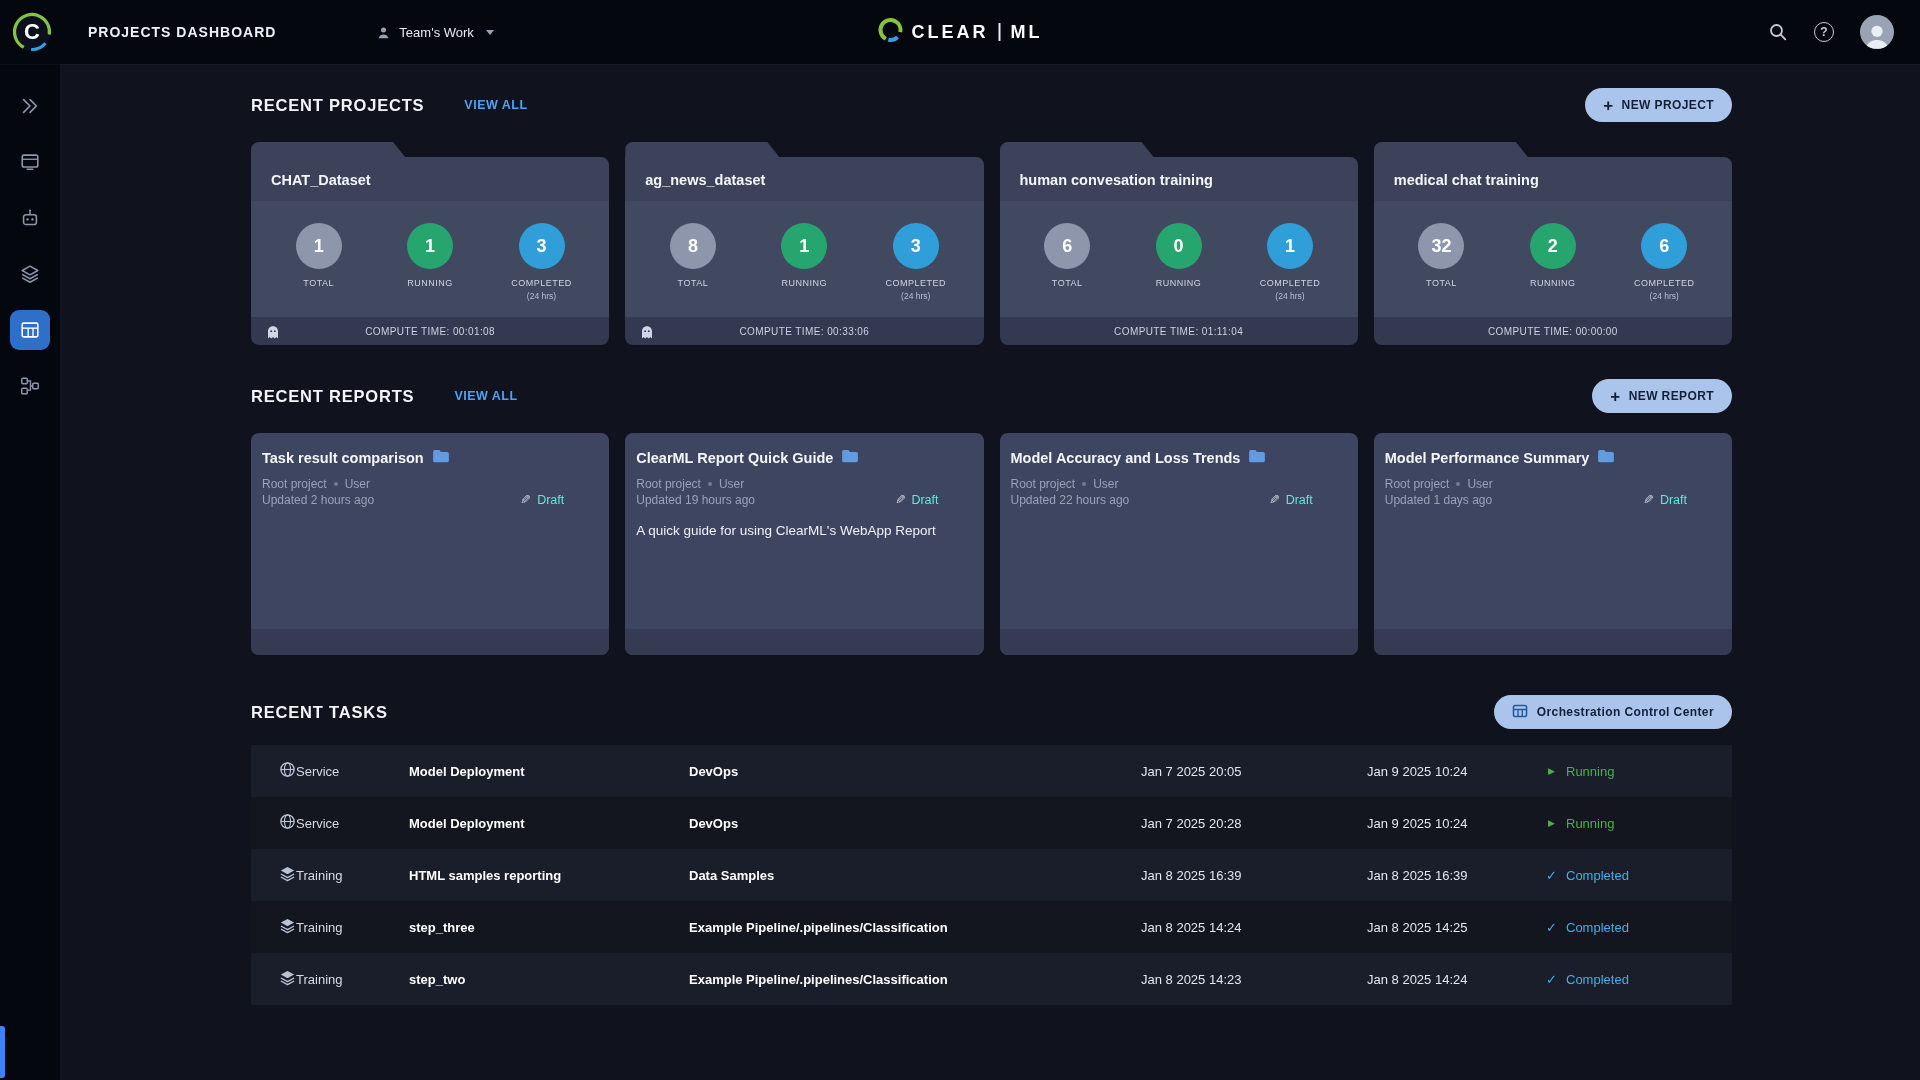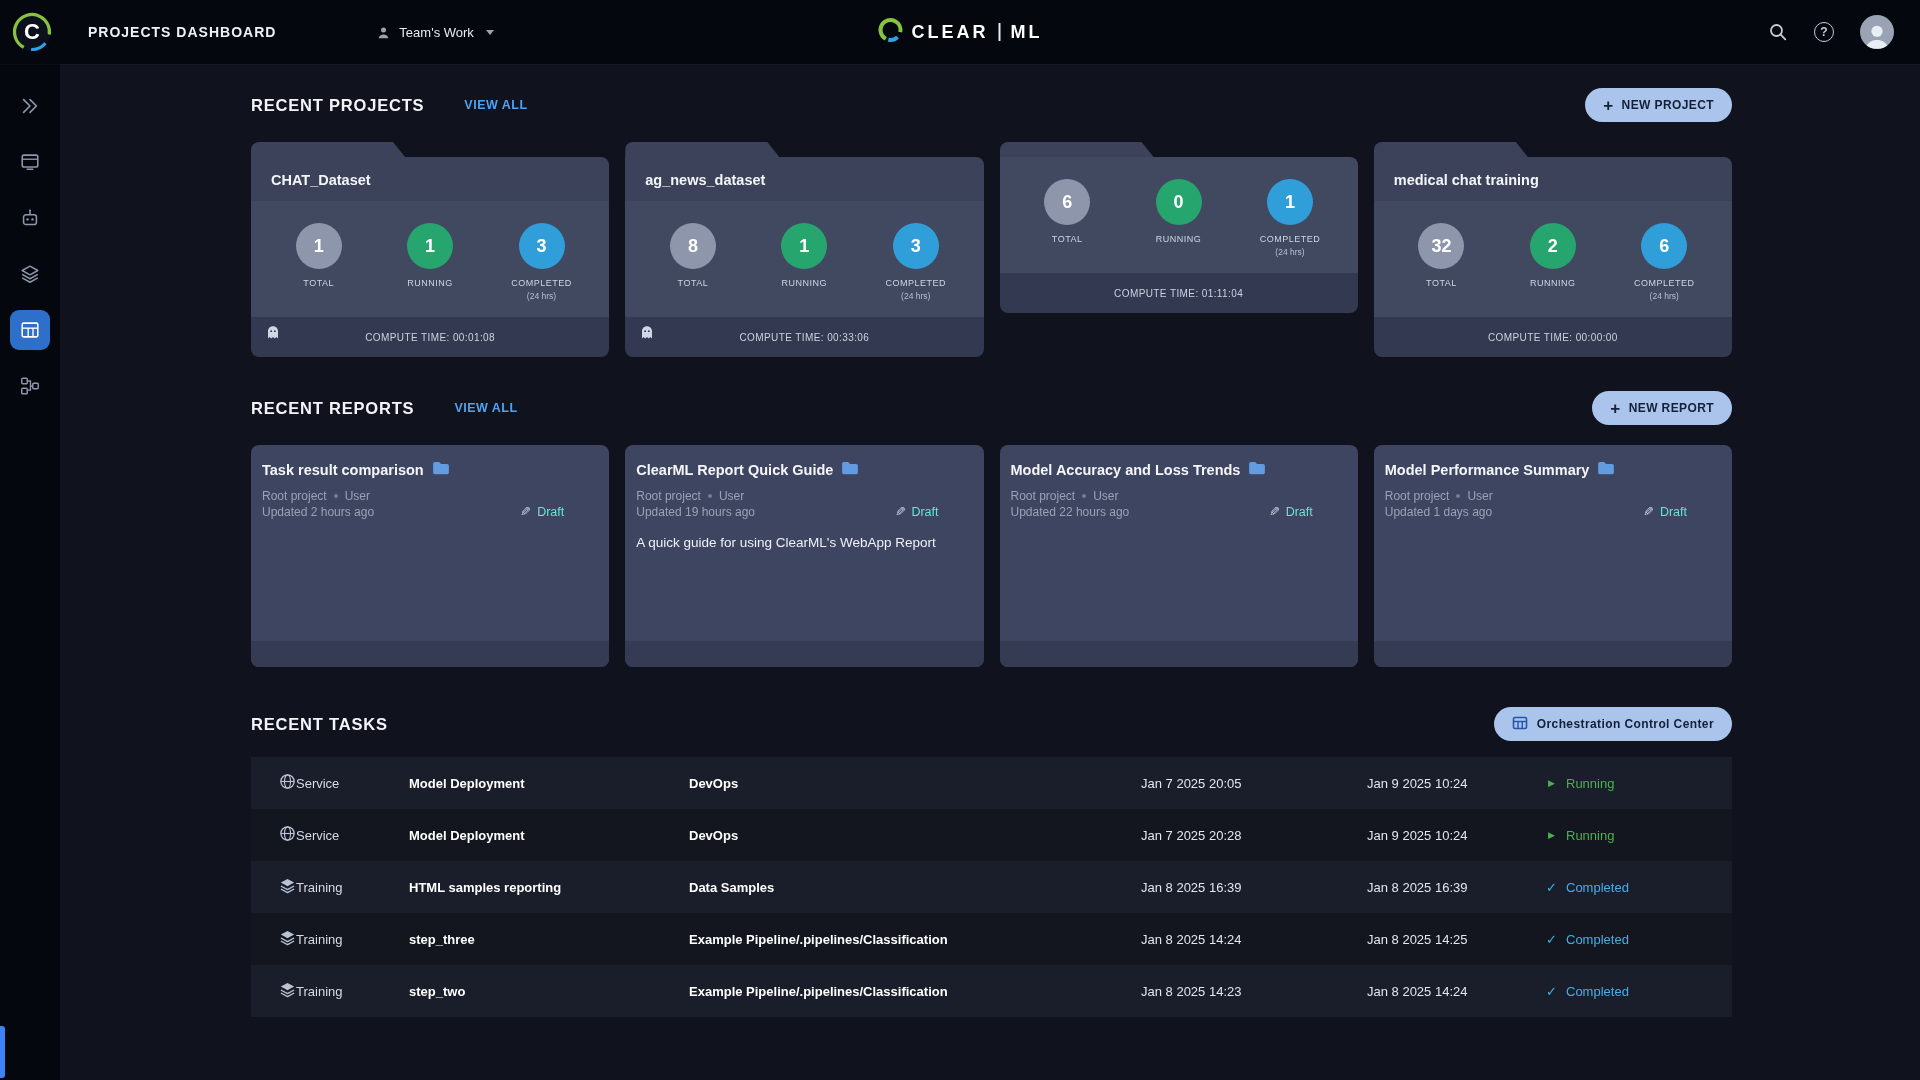--- a/index.html
+++ b/index.html
@@ -58,21 +58,21 @@
   .card-box{border-radius:0 8px 8px 8px;overflow:hidden;display:flex;flex-direction:column;}
   .card-title{background:var(--card-header-bg);padding:15px 20px 13px;font-size:14.5px;font-weight:bold;color:#f4f6fa;white-space:nowrap;overflow:hidden;text-overflow:ellipsis;}
   .card-stats{background:var(--card-bg);display:flex;justify-content:space-around;padding:22px 12px 16px;}
   .stat{display:flex;flex-direction:column;align-items:center;width:70px;}
   .stat-circle{width:46px;height:46px;border-radius:50%;display:flex;align-items:center;justify-content:center;font-size:18px;font-weight:bold;color:#fff;}
   .stat-circle.total{background:var(--circle-total);}
   .stat-circle.running{background:var(--circle-running);}
   .stat-circle.completed{background:var(--circle-completed);}
   .stat-label{margin-top:9px;font-size:9px;letter-spacing:.5px;color:#cfd5e2;}
   .stat-sub{margin-top:3px;font-size:8.5px;color:#b8bfd0;}
-  .card-footer{background:var(--card-footer-bg);height:40px;position:relative;display:flex;align-items:center;justify-content:center;}
+  .card-footer{background:var(--card-footer-bg);height:28px;position:relative;display:flex;align-items:center;justify-content:center;}
   .ghost{position:absolute;left:14px;top:8px;}
   .compute{font-size:10px;letter-spacing:.4px;color:#ccd2e0;}
 
   
   .report-card{height:222px;background:var(--report-bg);border-radius:8px;display:flex;flex-direction:column;overflow:hidden;}
   .report-top{flex:1;padding:16px 11px;}
   .report-title-row{display:flex;align-items:center;gap:8px;}
   .report-title{font-size:14.5px;font-weight:bold;color:#f4f6fa;}
   .report-meta{margin-top:10px;font-size:12px;color:#9aa2b6;display:flex;align-items:center;gap:7px;}
   .meta-dot{width:4px;height:4px;border-radius:50%;background:#737c90;}
@@ -280,20 +280,21 @@
                 <circle cx="14.7" cy="9" r="1.4" fill="#333950"></circle>
               </svg>
             </span>
             <span class="compute" data-interactable="false">COMPUTE TIME: 00:33:06</span>
           </div>
         </div>
       </div>
       <div class="project-card" data-interactable="true">
         <div class="card-tab" data-interactable="false"></div>
         <div class="card-box" data-interactable="false">
+          <div class="card-title" data-interactable="false">human convesation training</div>
           <div class="card-stats" data-interactable="false">
             <div class="stat" data-interactable="false">
               <div class="stat-circle total" data-interactable="false">6</div>
               <div class="stat-label" data-interactable="false">TOTAL</div>
             </div>
             <div class="stat" data-interactable="false">
               <div class="stat-circle running" data-interactable="false">0</div>
               <div class="stat-label" data-interactable="false">RUNNING</div>
             </div>
             <div class="stat" data-interactable="false">

